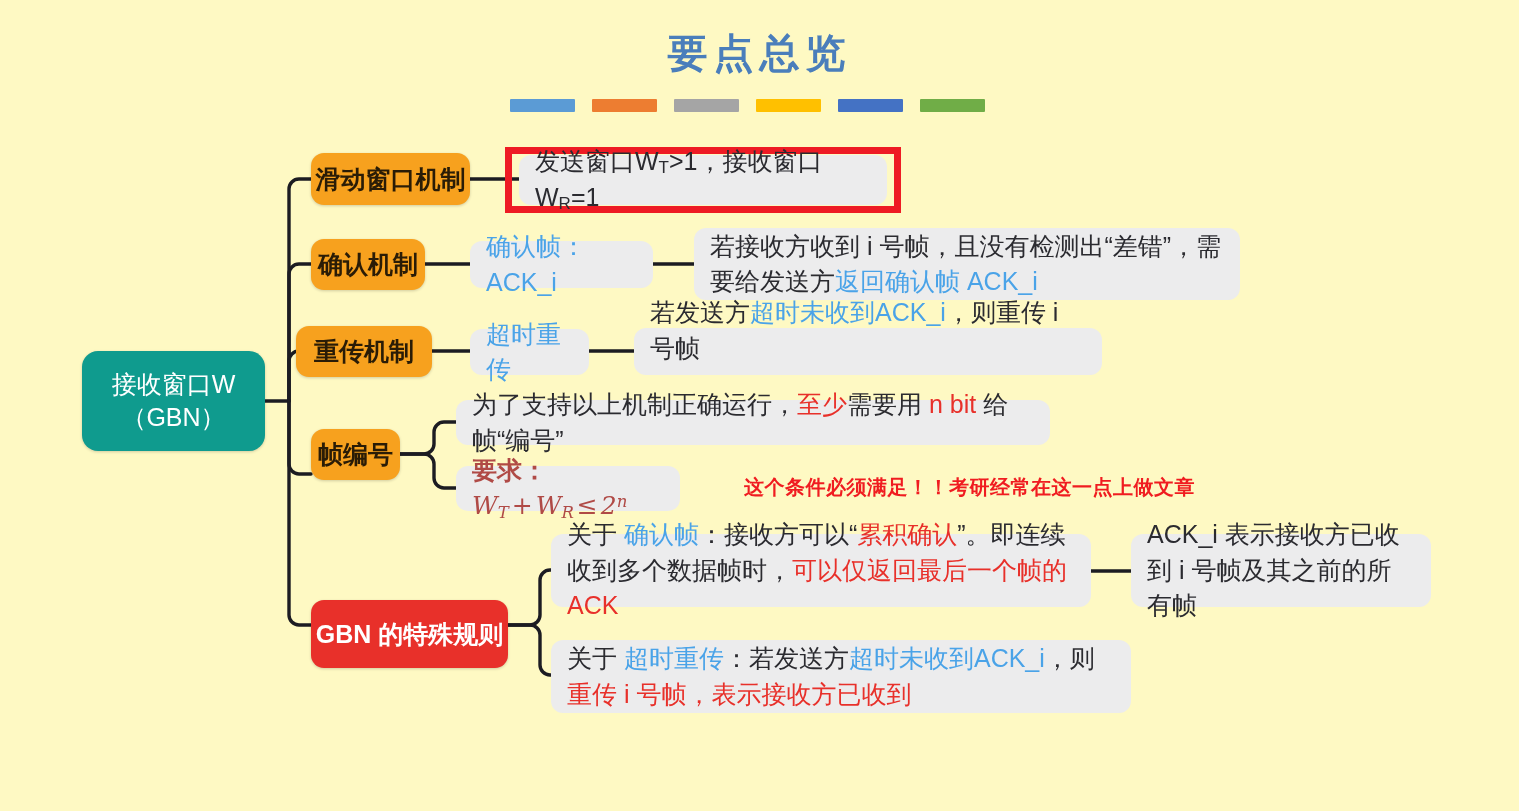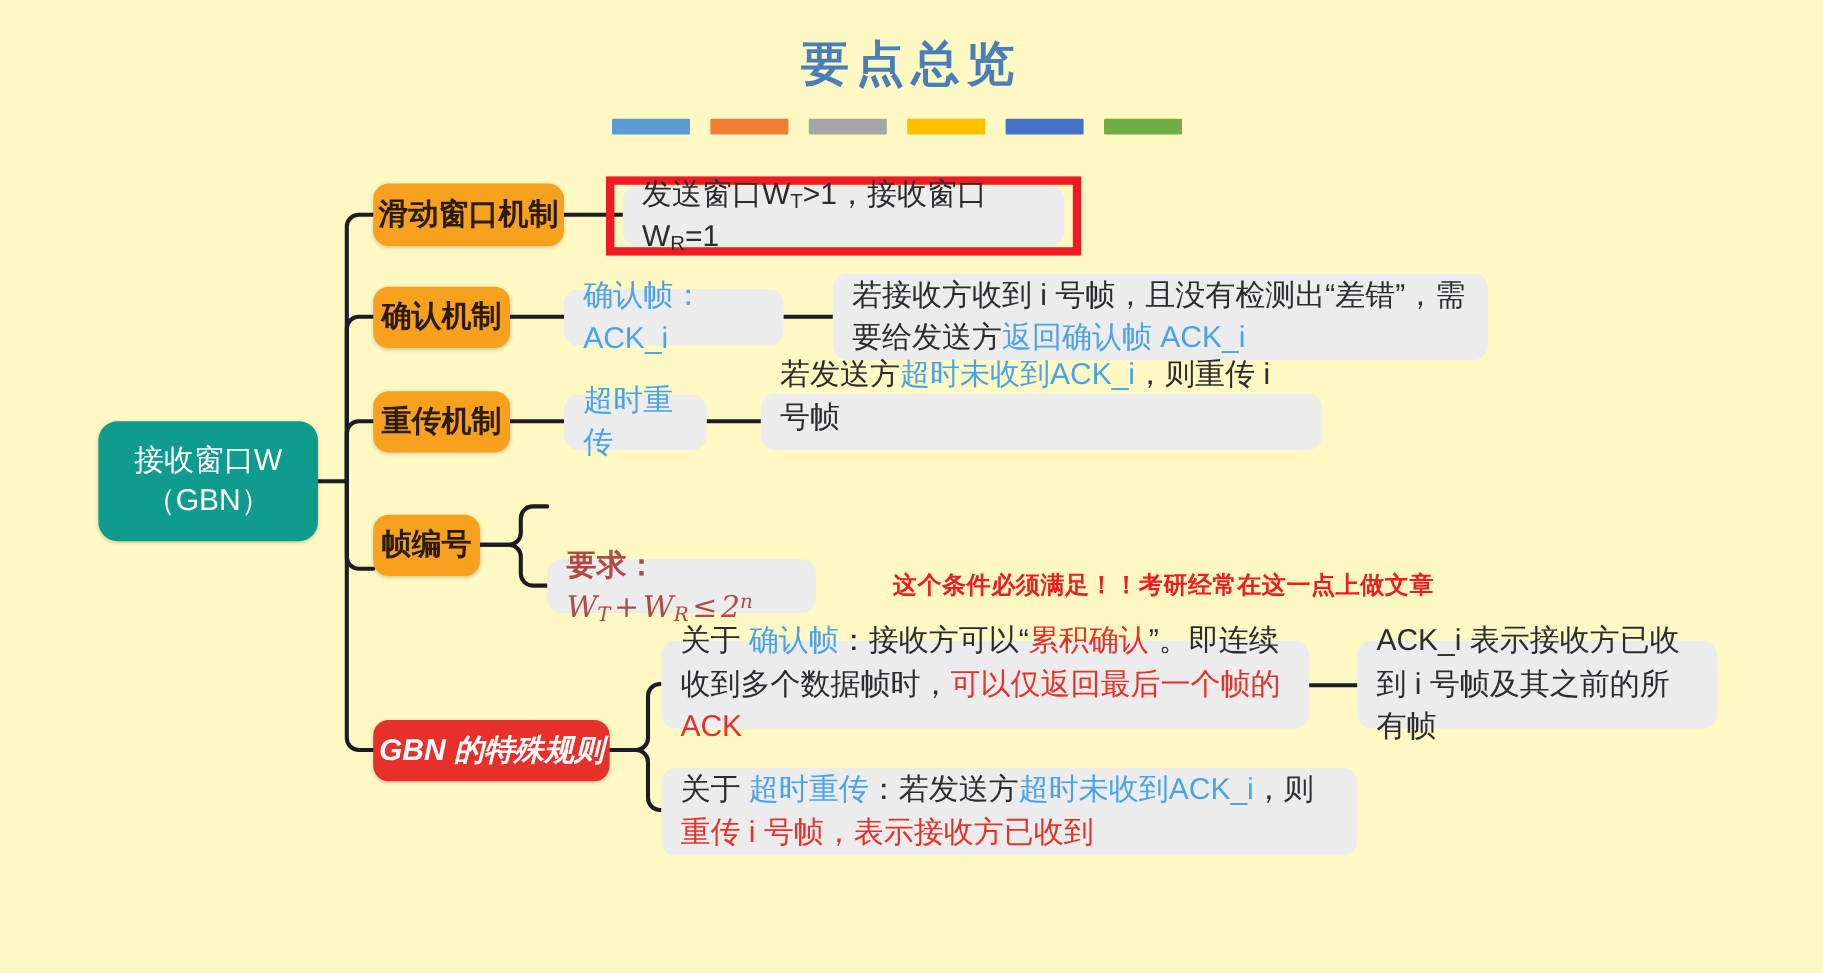--- a/index.html
+++ b/index.html
@@ -212,41 +212,44 @@
   <div class="node cat" style="left:311px; top:239px; width:114px; height:51px;">
     <span>确认机制</span>
   </div>
   <div class="node leaf center" style="left:470px; top:241px; width:183px; height:47px; justify-content:center;">
     <span class="b">确认帧：ACK_i</span>
   </div>
   <div class="node leaf" style="left:694px; top:228px; width:546px; height:72px;">
     <span><span>若接收方收到 i 号帧，且没有检测出“差错”，需要给发送方</span><span class="b">返回确认帧 ACK_i</span></span>
   </div>
 
-  <div class="node cat" style="left:311px; top:326px; width:114px; height:51px;">
+  <div class="node cat" style="left:296px; top:326px; width:136px; height:51px;">
     <span>重传机制</span>
   </div>
   <div class="node leaf center" style="left:470px; top:329px; width:119px; height:46px; justify-content:center;">
     <span class="b">超时重传</span>
   </div>
   <div class="node leaf center" style="left:634px; top:328px; width:468px; height:47px;align-items:flex-end;">
     <span><span>若发送方</span><span class="b">超时未收到ACK_i</span><span>，则重传 i 号帧</span></span>
   </div>
 
   <div class="node cat" style="left:311px; top:429px; width:89px; height:51px;">
     <span>帧编号</span>
   </div>
+  <div class="node leaf center" style="left:456px; top:400px; width:594px; height:45px;">
+    <span><span>为了支持以上机制正确运行，</span><span class="r">至少</span><span>需要用 </span><span class="r">n bit</span><span> 给帧“编号”</span></span>
+  </div>
   <div class="node leaf center" style="left:456px; top:466px; width:224px; height:45px;">
     <span class="formula"><span class="zh">要求：</span><i>W</i><span class="sub">T</span><span class="op">+</span><i>W</i><span class="sub">R</span><span class="op">≤</span><i>2</i><span class="sup">n</span></span>
   </div>
   <div class="annot" style="left:744px; top:474px;">
     <span>这个条件必须满足！！考研经常在这一点上做文章</span>
   </div>
 
-  <div class="node cat-red" style="left:311px; top:600px; width:197px; height:51px;font-style:italic;">
+  <div class="node cat-red" style="left:311px; top:600px; width:197px; height:68px;">
     <span>GBN 的特殊规则</span>
   </div>
 
   <div class="node leaf" style="left:551px; top:534px; width:540px; height:73px;">
     <span><span>关于 </span><span class="b">确认帧</span><span>：接收方可以“</span><span class="r">累积确认</span><span>”。即连续收到多个数据帧时，</span><span class="r">可以仅返回最后一个帧的ACK</span></span>
   </div>
 
   <div class="node leaf" style="left:1131px; top:534px; width:300px; height:73px;">
     <span>ACK_i 表示接收方已收到 i 号帧及其之前的所有帧</span>
   </div>

